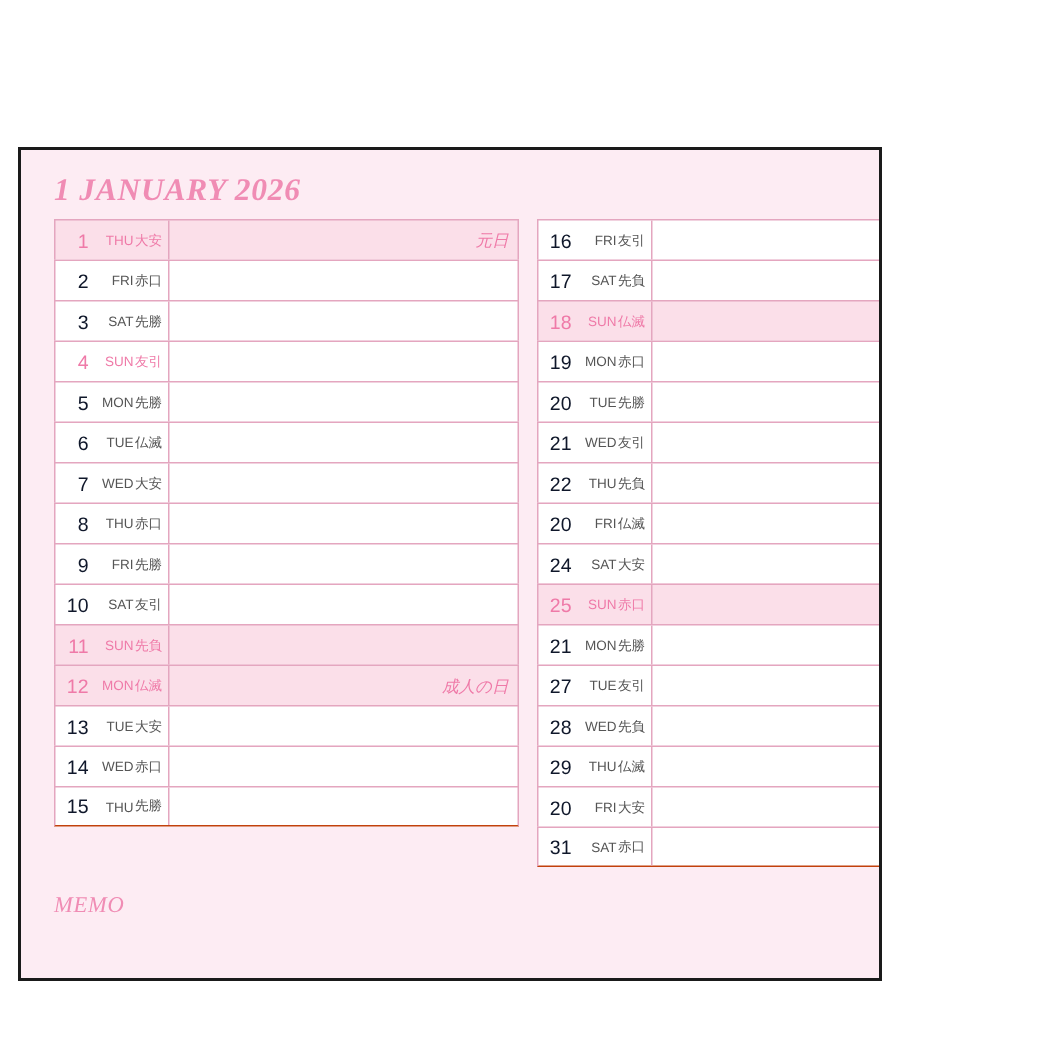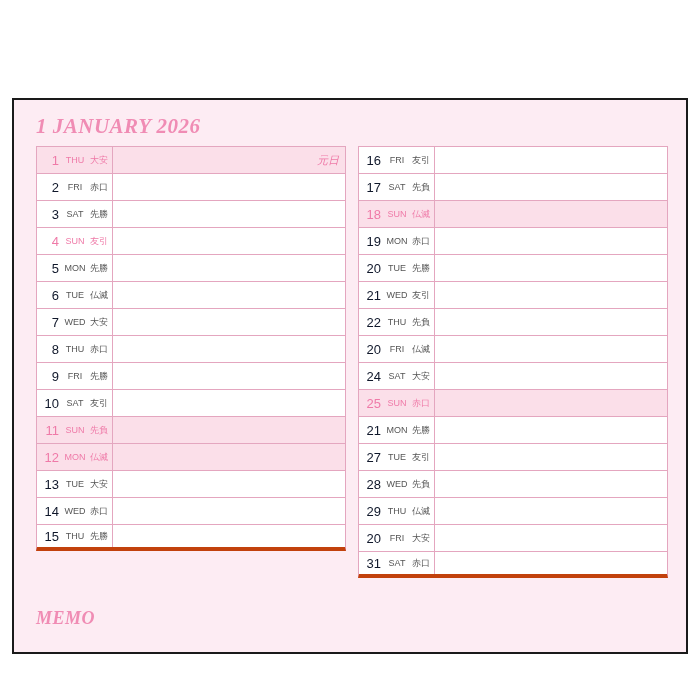--- a/index.html
+++ b/index.html
@@ -9,21 +9,21 @@
   }
   body {
     width: 700px;
     height: 700px;
     font-family: "Liberation Sans", sans-serif;
   }
   .page {
     position: absolute;
     left: 12px;
     top: 98px;
-    width: 676px;
+    width: 576px;
     height: 556px;
     background: #fdecf3;
     border: 2px solid #1a1a1a;
     box-sizing: border-box;
     overflow: hidden;
   }
   .month-title {
     position: absolute;
     left: 22px;
     top: 14px;
@@ -46,21 +46,21 @@
   .row {
     display: flex;
     align-items: stretch;
     height: 27px;
     border: 1px solid #e4a6bf;
     border-bottom: none;
     background: #ffffff;
     box-sizing: border-box;
   }
   .row:last-child {
-    border-bottom: 4px solid #c2410c;
+    border-bottom: 1px solid #c2410c;
   }
   .row.holiday {
     background: #fbdfe9;
   }
   .daycell {
     width: 76px;
     flex: 0 0 76px;
     display: flex;
     align-items: center;
     border-right: 1px solid #e4a6bf;
@@ -69,21 +69,21 @@
   }
   .dnum {
     width: 20px;
     text-align: right;
     font-size: 13px;
     color: #0f172a;
     font-family: "Liberation Sans", sans-serif;
   }
   .dwk {
     width: 28px;
-    text-align: center;
+    text-align: right;
     font-size: 9px;
     color: #555555;
     padding-left: 2px;
   }
   .drk {
     font-size: 9px;
     color: #555555;
     padding-left: 1px;
     white-space: nowrap;
   }
@@ -99,25 +99,25 @@
     font-size: 11px;
     color: #555555;
     white-space: nowrap;
     font-style: italic;
   }
   .row.red .note { color: #ef7aa8; }
 
   .memo {
     position: absolute;
     left: 22px;
-    top: 508px;
+    top: 496px;
     font-family: "Liberation Serif", serif;
-    font-weight: bold;
+    font-weight: normal;
     font-style: italic;
-    font-size: 18px;
+    font-size: 15px;
     color: #f08cb4;
     letter-spacing: 0.5px;
   }
 </style>
 </head>
 <body>
 
 <div class="page">
 
   <div class="month-title">1 JANUARY 2026</div>
@@ -208,20 +208,21 @@
           <span class="dwk">SUN</span>
           <span class="drk">先負</span>
         </div>
       </div>
       <div class="row holiday red">
         <div class="daycell">
           <span class="dnum">12</span>
           <span class="dwk">MON</span>
           <span class="drk">仏滅</span>
         </div>
+        <div class="note">成人の日</div>
       </div>
       <div class="row">
         <div class="daycell">
           <span class="dnum">13</span>
           <span class="dwk">TUE</span>
           <span class="drk">大安</span>
         </div>
         <div class="note"></div>
       </div>
       <div class="row">

